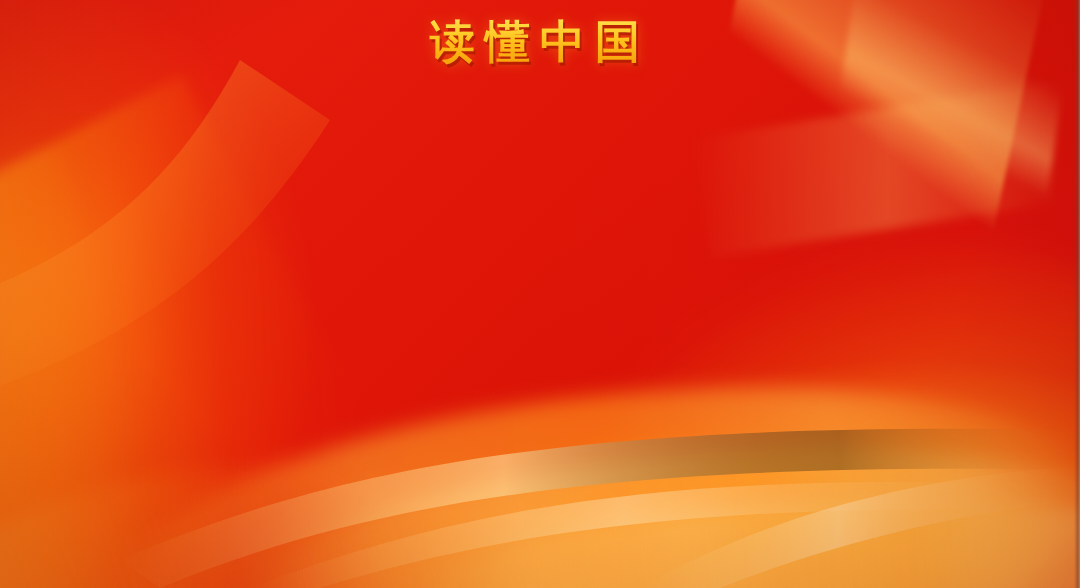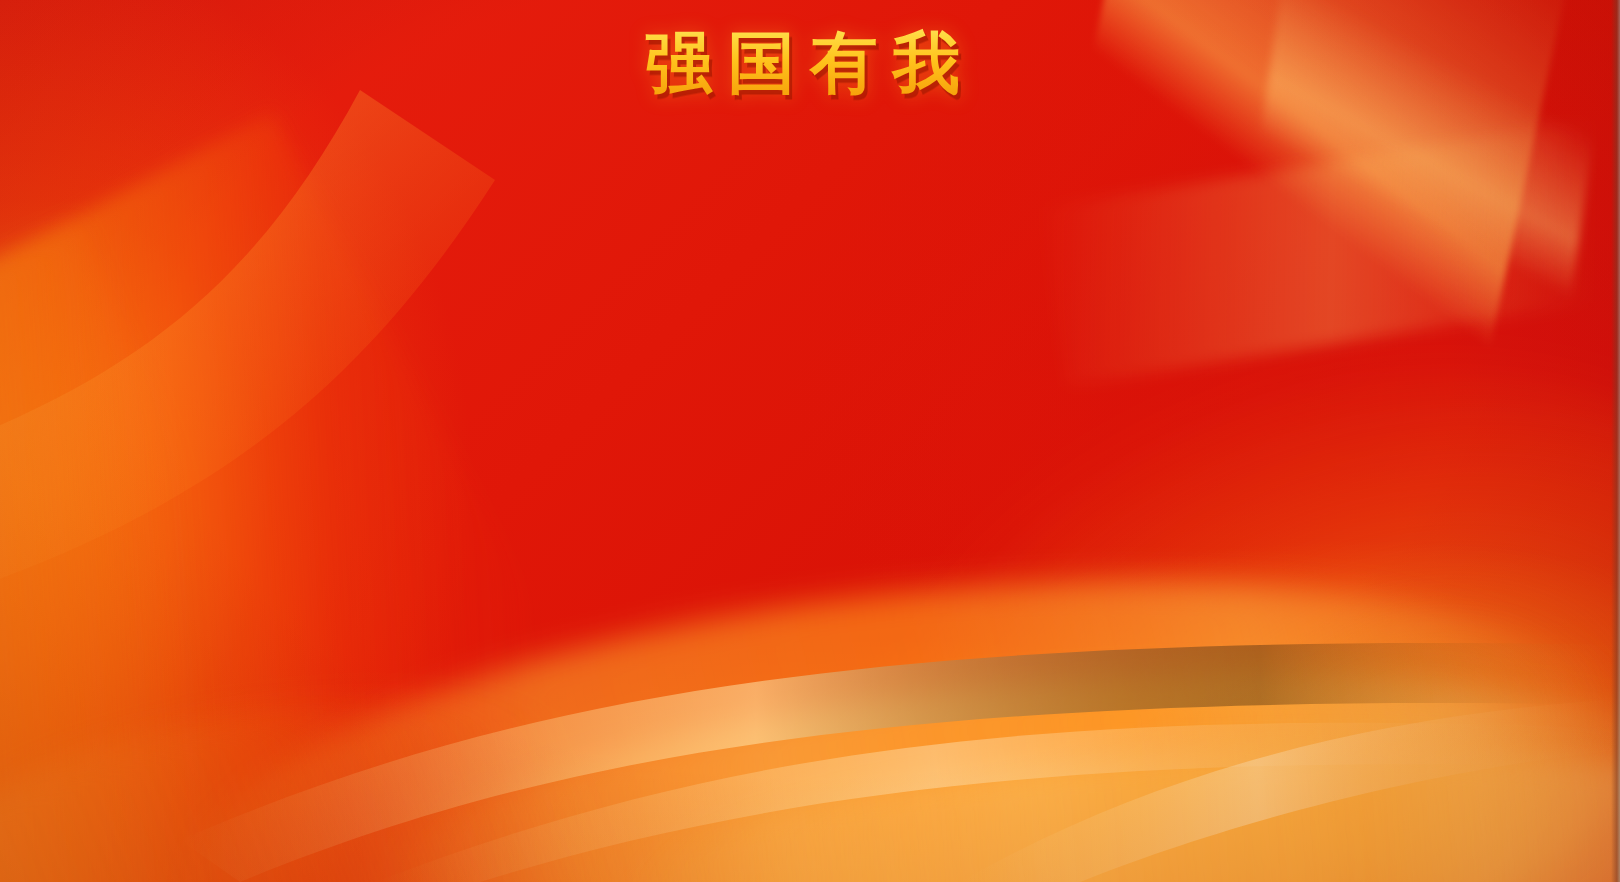--- a/index.html
+++ b/index.html
@@ -175,17 +175,17 @@
       <path d="M 250 588 C 480 500 700 470 1080 486 L 1080 512 C 720 500 500 532 320 588 Z" fill="url(#hl2)"></path>
       <path d="M -40 300 C 90 250 170 190 240 60 L 330 120 C 240 260 140 340 -40 400 Z" fill="url(#hl3)"></path>
       <path d="M 640 588 C 760 520 900 478 1080 466 L 1080 500 C 930 516 800 556 720 588 Z" fill="url(#hl2)"></path>
     </svg>
   </div>
 
   <div class="bg-layer vignette"></div>
   <div class="edge-right"></div>
 
   <div id="content">
-    <h1 class="poster-title">强国有我</h1>
+    <h1 class="poster-title">读懂中国</h1>
 
     <p class="body-text">陆嘉莹，佛山大学人文学院学前教育（师范）专业2021级本科生，汉族，共青团员。曾获国家奖学金；“佛山大学三好学生”、“优秀学生干部”、“佛山大学勤工助学先进标兵”、“佛山大学三星级志愿者”称号；广东省第七届大学生艺术展演活动 声乐（集体甲组）三等奖、广东省第七届大学生艺术展演活动 舞蹈（集体甲组）三等奖、2023年佛山大学二等学业奖学金、2024年“读懂中国”活动舞台剧类二等奖。积极投身志愿服务活动，于2024年前往西藏墨脱支教累计240个课时、自入大学i志愿累计时长325小时；积极参与校内外各项比赛，累计院校级奖项十余项，如“唱响红色经典，共谱时代华章”文教第二届红歌比赛二等奖、2024狮山“54雄狮行动”系列活动之“强国有我”——狮山镇第七届青年知识竞赛三等奖、校青协反诈骗教育绘画及海报比赛三等奖、第四届“外教社·词达人杯”全国大学生英语词汇能力大赛二等奖、2024年学前专业课外训（音乐技能大赛）二等奖等。</p>
   </div>
 </div>
 
 </body></html>

